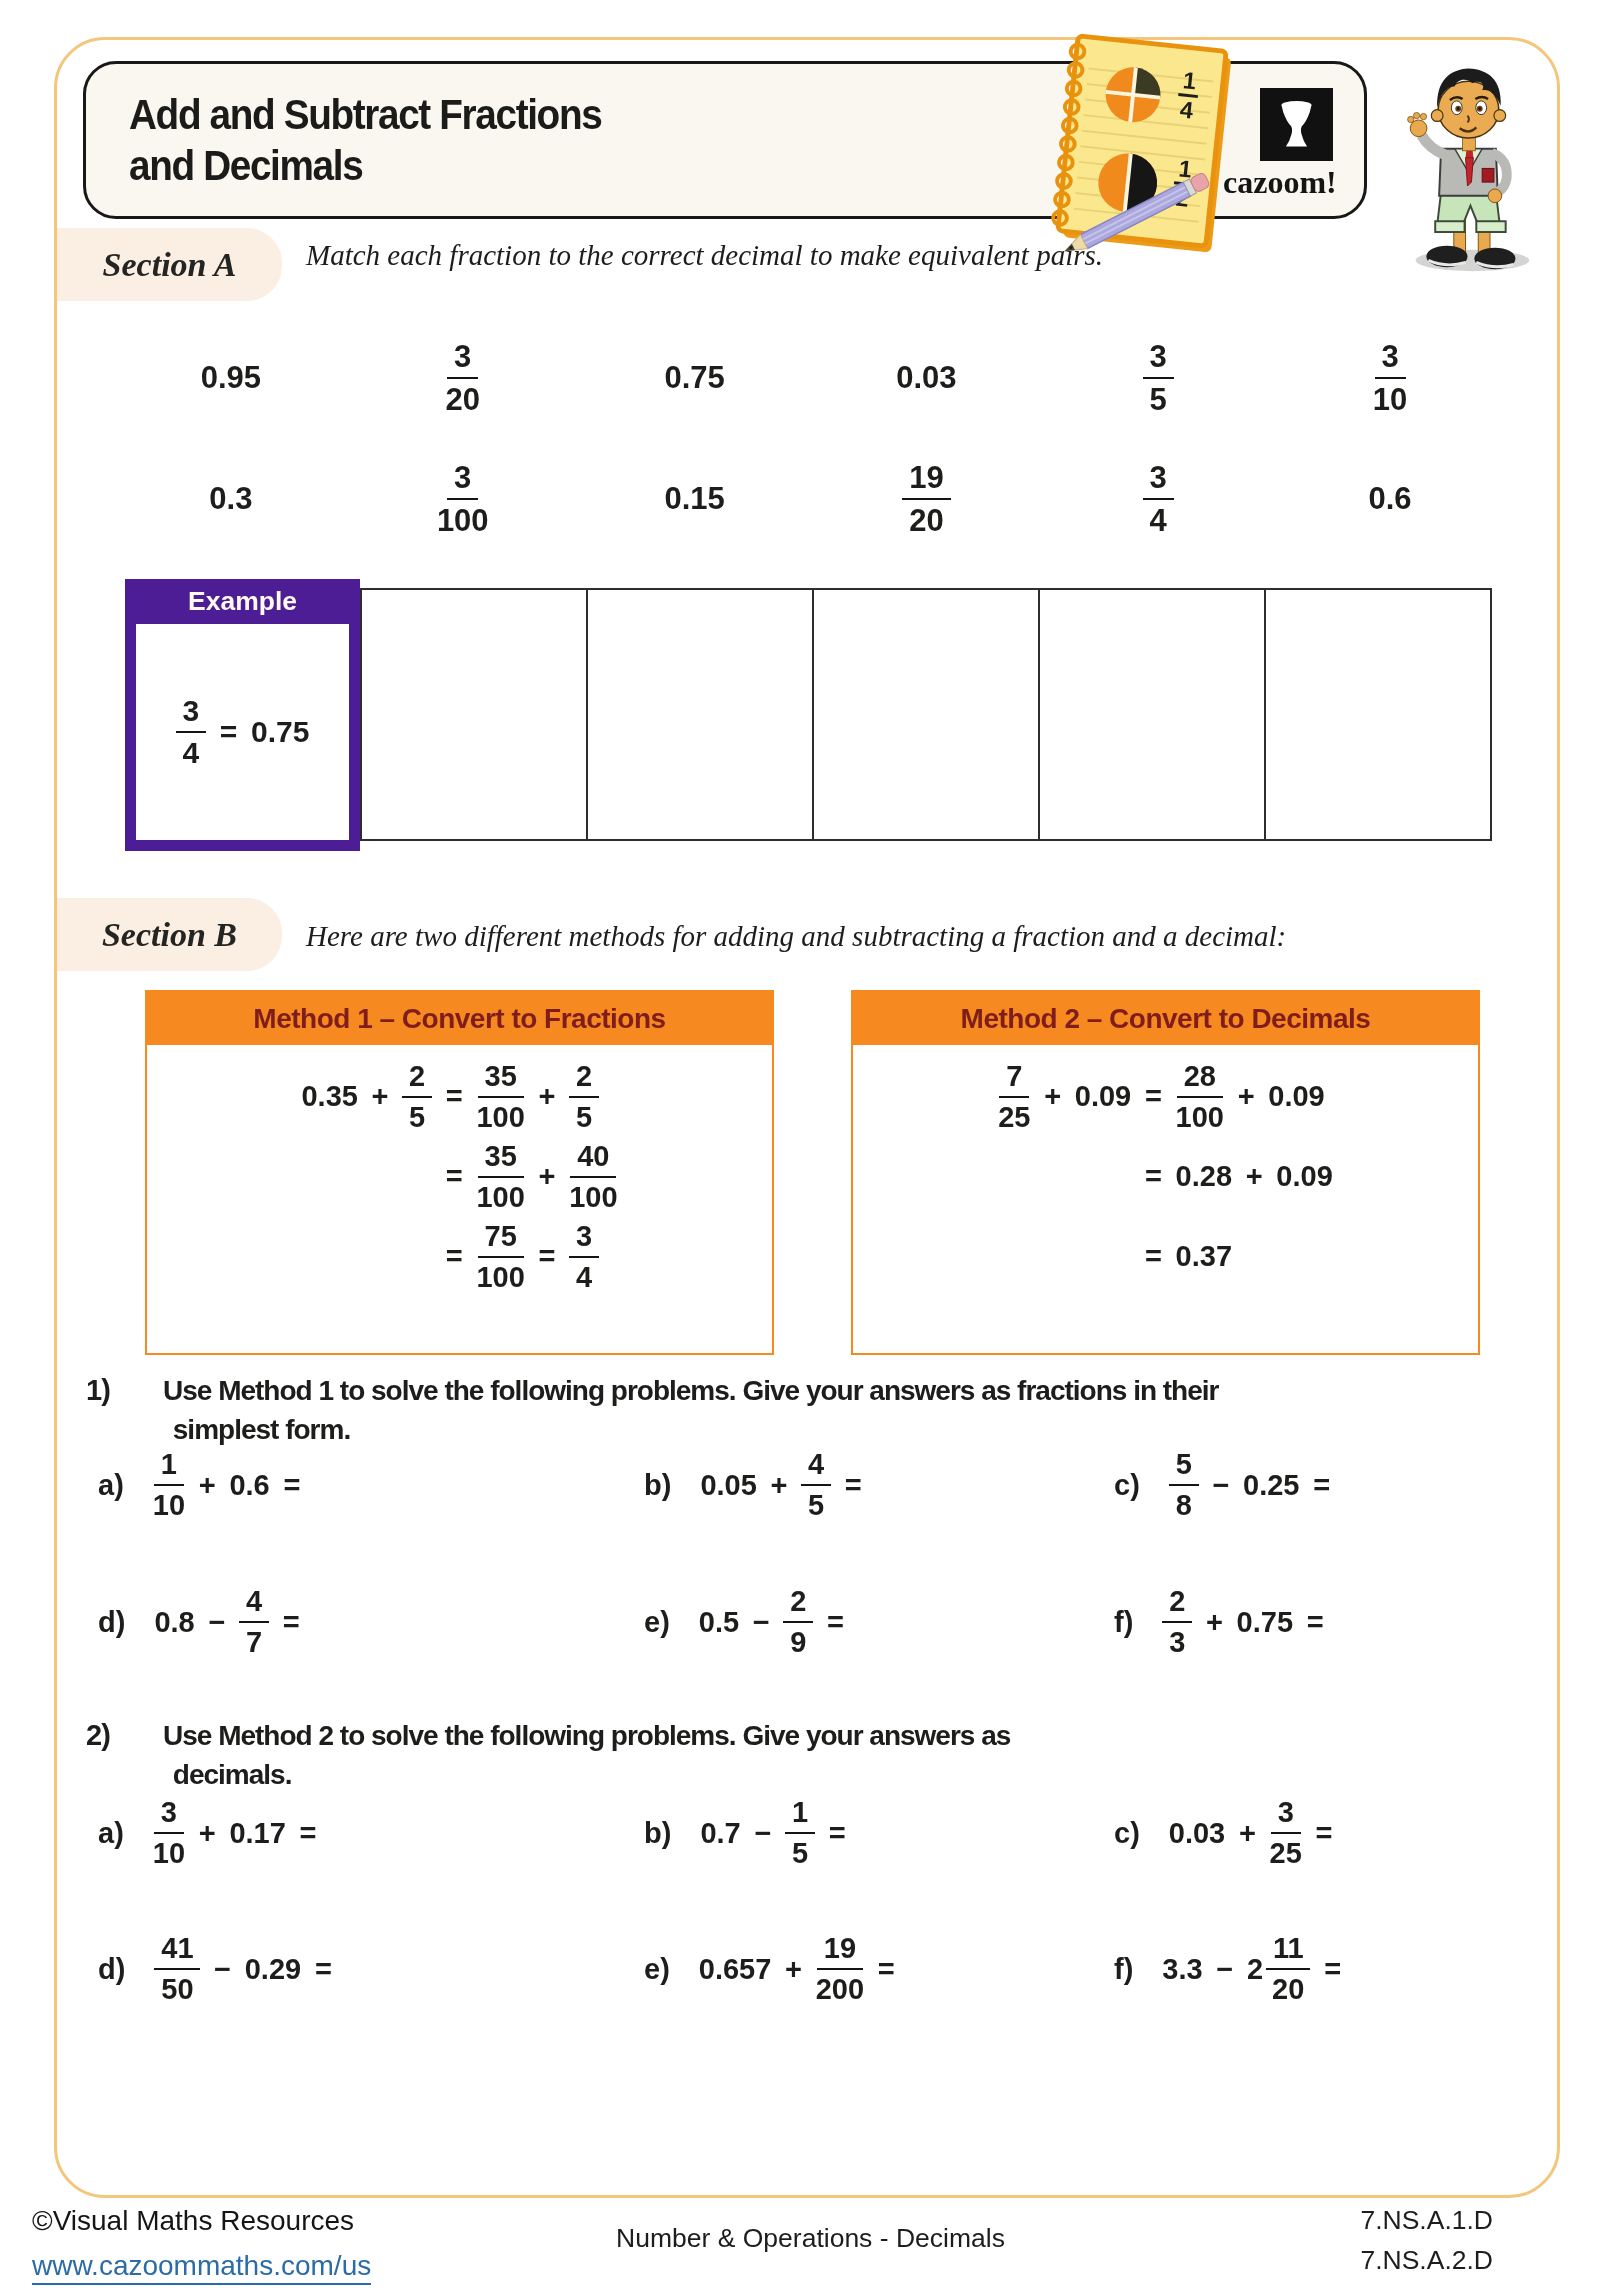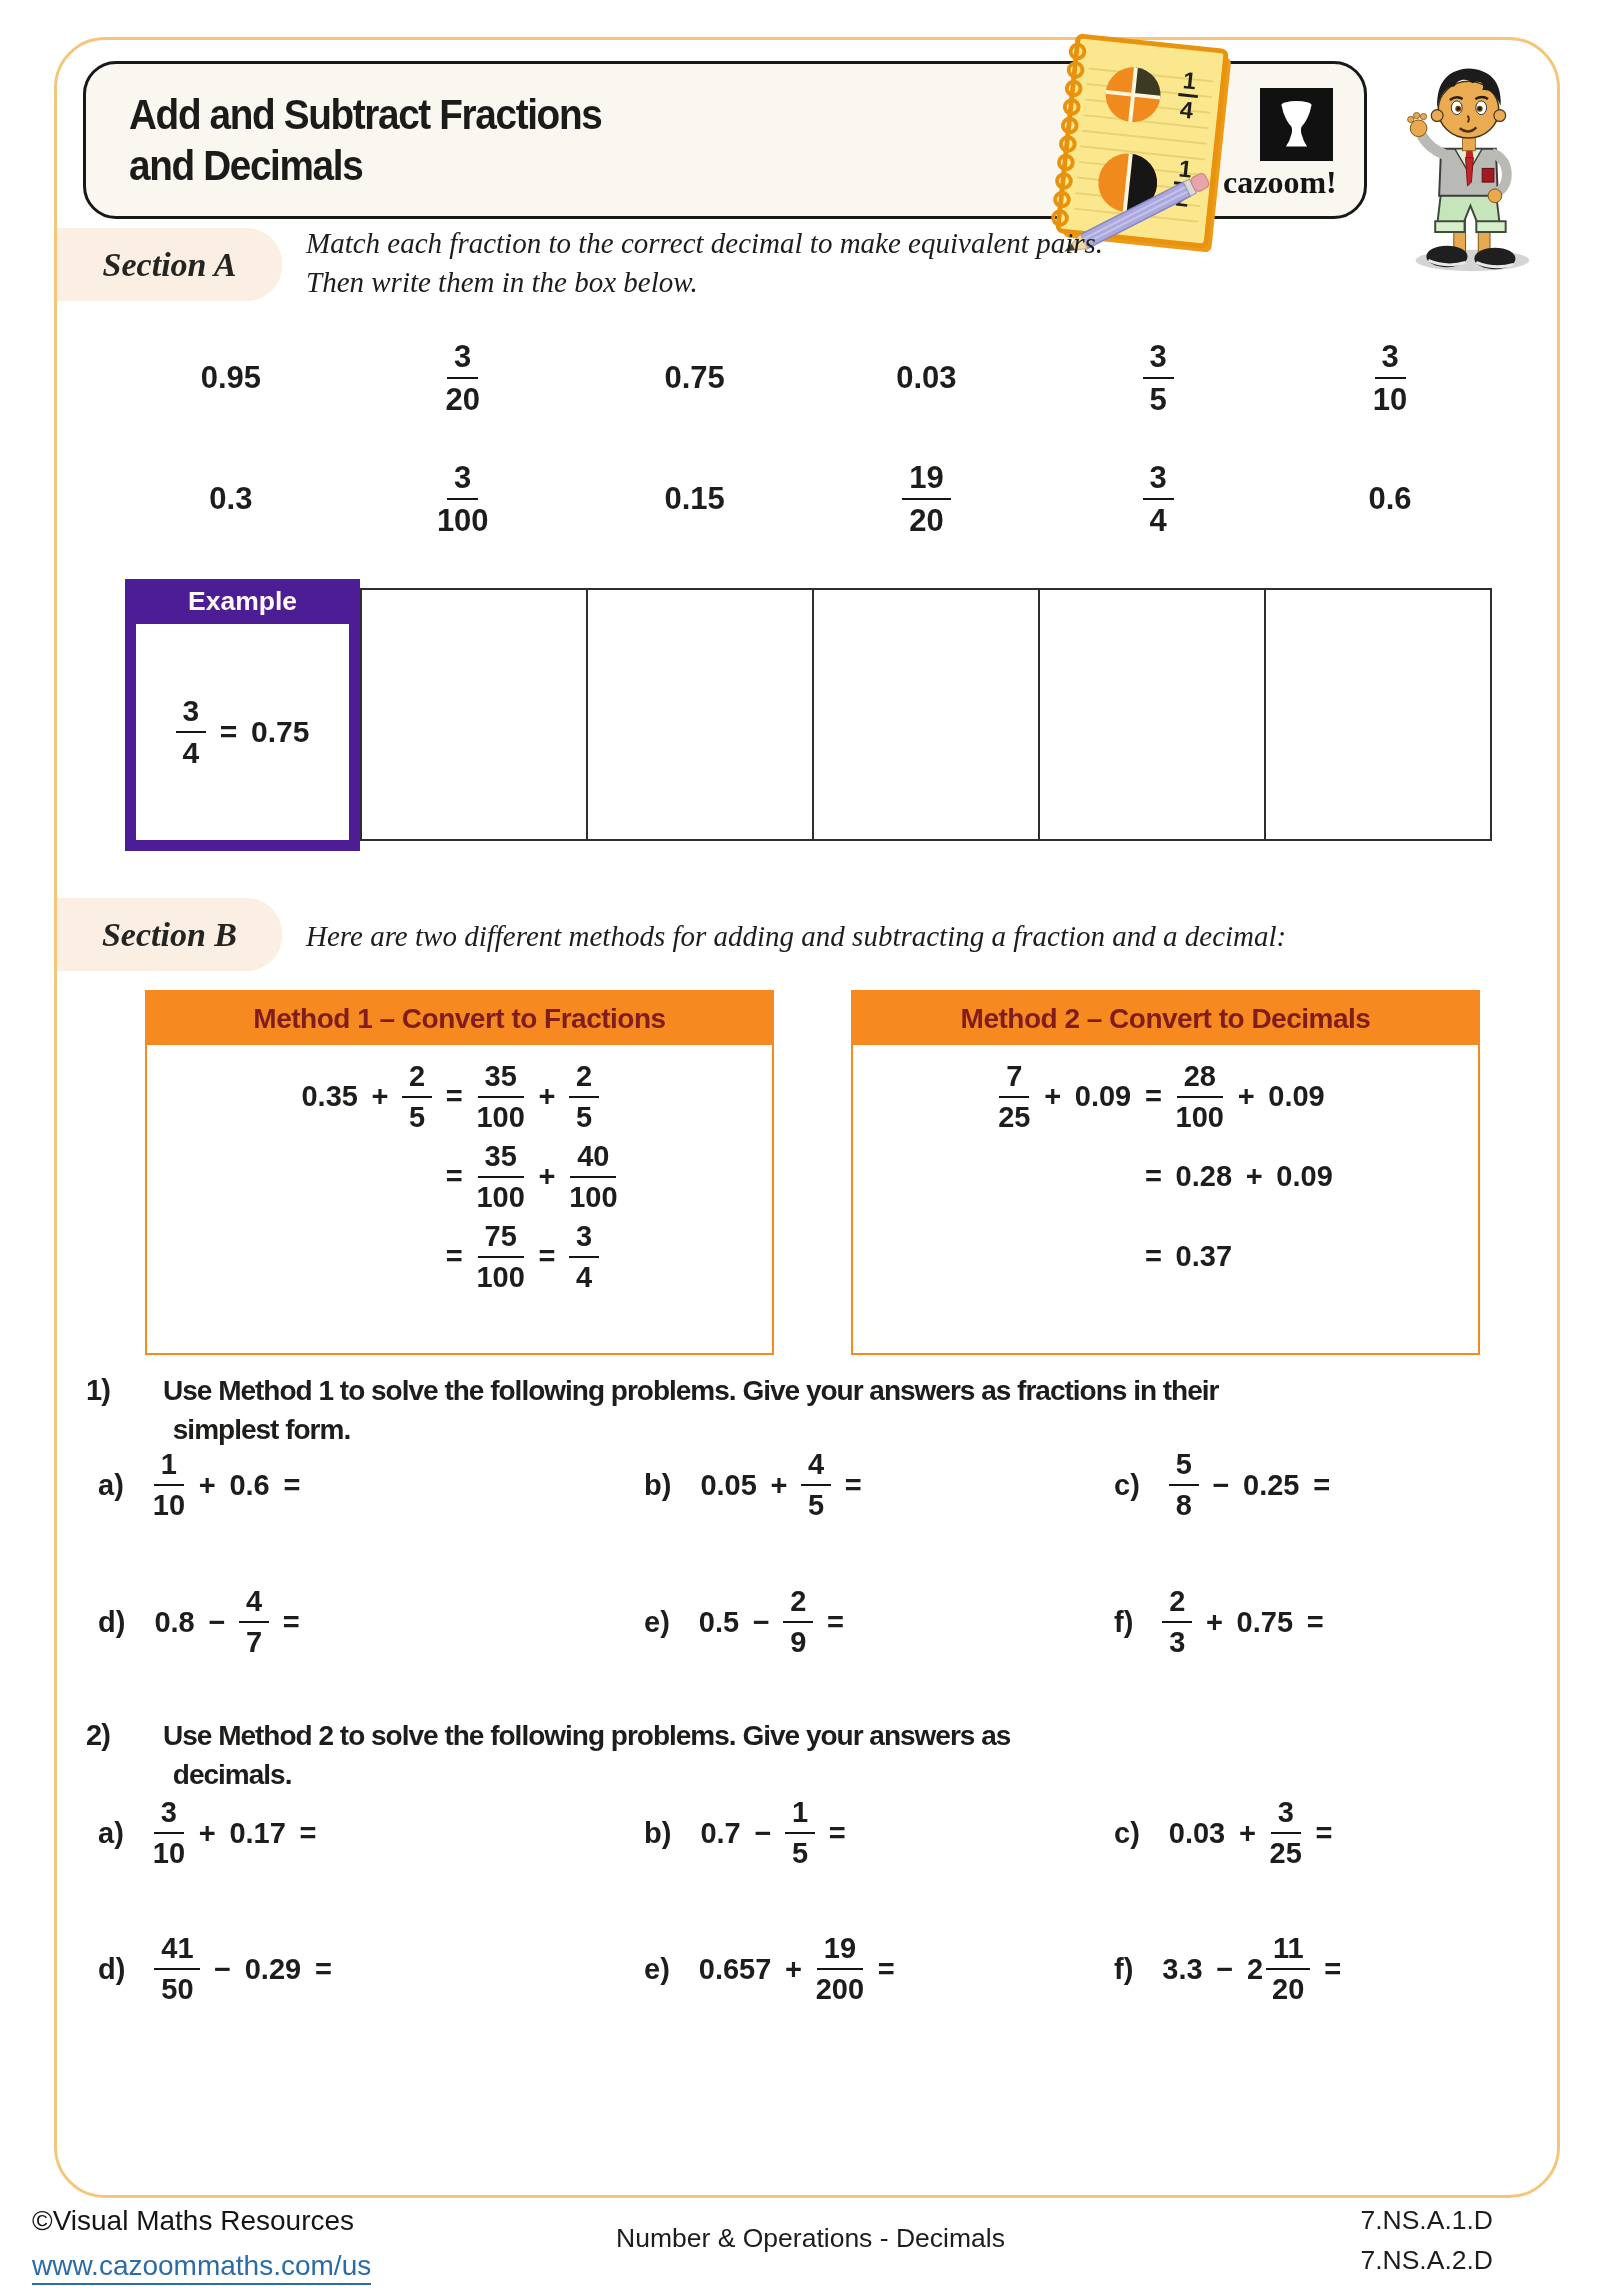--- a/index.html
+++ b/index.html
@@ -225,23 +225,22 @@
     <circle cx="75.5" cy="59" r="3" fill="#6b4314"></circle>
       <circle cx="97.5" cy="59" r="3" fill="#6b4314"></circle>
     <circle cx="75.5" cy="59" r="1.4" fill="#111"></circle>
       <circle cx="97.5" cy="59" r="1.4" fill="#111"></circle>
     <path d="M85,66 q3,4 0,7" stroke="#4a320e" stroke-width="2" fill="none"></path>
     <path d="M77,79 q9,7 17,-1" stroke="#4a320e" stroke-width="2.5" fill="none"></path>
   </svg>
 </div>
 
 <div class="abs section-pill" style="top:228px">Section A</div>
-<div class="abs instruction" style="left:306px; top:224px">
+<div class="abs instruction" style="left:306px; top:236px">
   <div>Match each fraction to the correct decimal to make equivalent pairs.</div>
-  <div>Then write them in the box below.</div>
 </div>
 
 <div class="abs match-row" style="top:323px">
   <div class="match-cell">
       <span class="num">0.95</span>
     </div>
   <div class="match-cell">
       <span class="frac">
         <span class="fn">3</span>
         <span class="fd">20</span>

